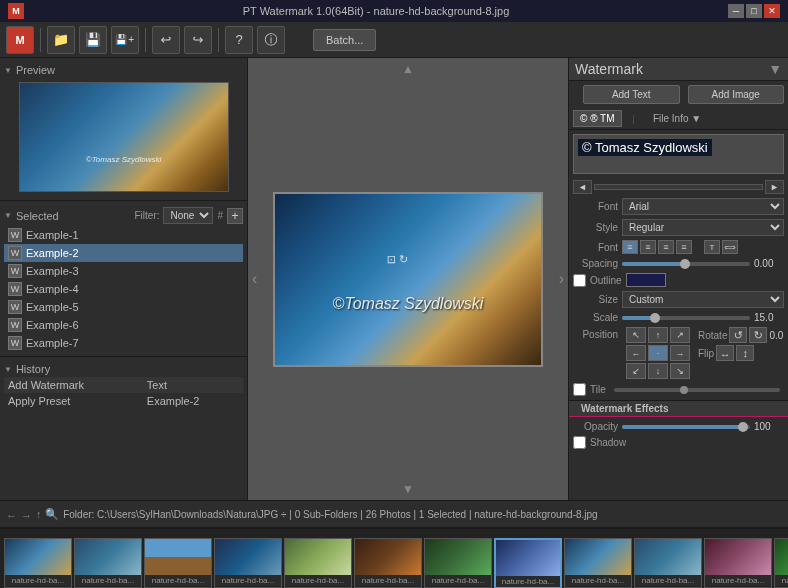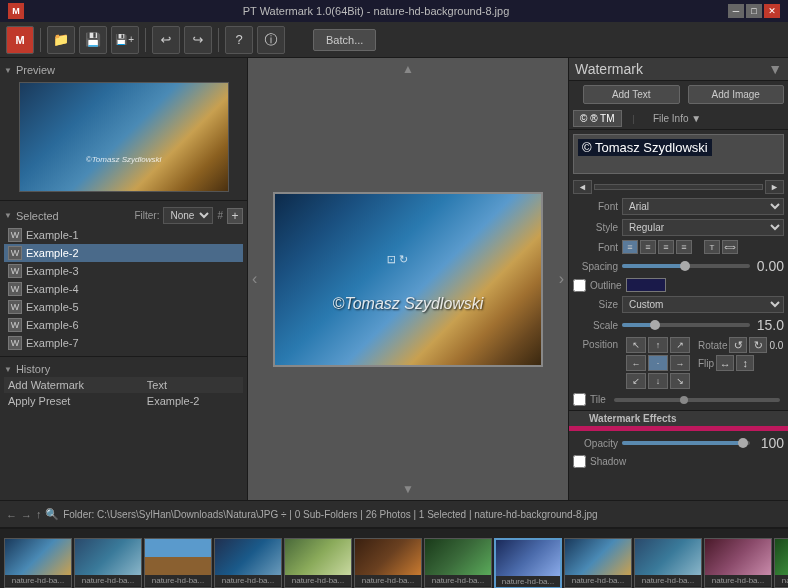--- a/index.html
+++ b/index.html
@@ -80,35 +80,35 @@
 
     .align-btns { display: flex; gap: 2px; }
     .align-btn { width: 16px; height: 14px; background: #4a4a4a; border: 1px solid #666; color: #ccc; font-size: 9px; display: flex; align-items: center; justify-content: center; cursor: pointer; }
     .align-btn.active { background: #5a7a9a; }
 
     .slider-row { display: flex; align-items: center; padding: 2px 4px; gap: 4px; }
     .slider-label { color: #999; width: 45px; text-align: right; font-size: 10px; flex-shrink: 0; }
     .slider { flex: 1; height: 4px; background: #555; border-radius: 2px; position: relative; cursor: pointer; }
     .slider-fill { height: 100%; background: #5a8ab0; border-radius: 2px; }
     .slider-thumb { width: 10px; height: 10px; background: #aaa; border-radius: 50%; position: absolute; top: -3px; cursor: pointer; }
-    .slider-val { color: #ccc; font-size: 14px; width: 30px; text-align: right; }
+    .slider-val { color: #ccc; font-size: 10px; width: 30px; text-align: left; }
 
     .color-row { display: flex; align-items: center; padding: 2px 4px; gap: 4px; }
     .color-label { color: #999; width: 55px; text-align: right; font-size: 10px; }
     .color-swatch { width: 50px; height: 14px; border: 1px solid #777; cursor: pointer; }
 
     .checkbox-row { display: flex; align-items: center; padding: 2px 4px; gap: 4px; }
     .checkbox-row input { cursor: pointer; }
     .checkbox-label { color: #999; font-size: 10px; }
 
     .position-grid { display: grid; grid-template-columns: repeat(3, 20px); gap: 2px; margin: 0 4px; }
     .pos-btn { width: 20px; height: 16px; background: #4a4a4a; border: 1px solid #666; color: #ccc; font-size: 9px; display: flex; align-items: center; justify-content: center; cursor: pointer; }
     .rotate-btn { width: 18px; height: 16px; background: #4a4a4a; border: 1px solid #666; color: #ccc; font-size: 11px; cursor: pointer; display: flex; align-items: center; justify-content: center; }
 
-    .section-title { background: #383838; padding: 2px 20px; color: #bbb; font-size: 10px; font-weight: bold; margin: 2px 0; border-top: 1px solid #1a1a1a; border-bottom: 5px solid #be185d; }
+    .section-title { background: #383838; padding: 2px 12px; color: #bbb; font-size: 10px; font-weight: bold; margin: 2px 0; border-top: 1px solid #1a1a1a; border-bottom: 1px solid #be185d; }
 
     
     #statusbar { height: 28px; background: #2d2d2d; border-top: 1px solid #1a1a1a; border-bottom: 1px solid #1a1a1a; display: flex; align-items: center; padding: 0 6px; gap: 4px; font-size: 10px; color: #aaa; overflow: hidden; }
     .status-icon { color: #888; font-size: 11px; cursor: pointer; }
 
     
     #filmstrip { height: 68px; background: #222; border-top: 1px solid #1a1a1a; display: flex; align-items: center; padding: 2px 4px; gap: 2px; overflow: hidden; }
     .film-item { flex-shrink: 0; width: 68px; height: 50px; position: relative; cursor: pointer; border: 1px solid #555; }
     .film-item.active { border: 2px solid #5a9acc; }
     .film-thumb { width: 100%; height: 36px; overflow: hidden; }

